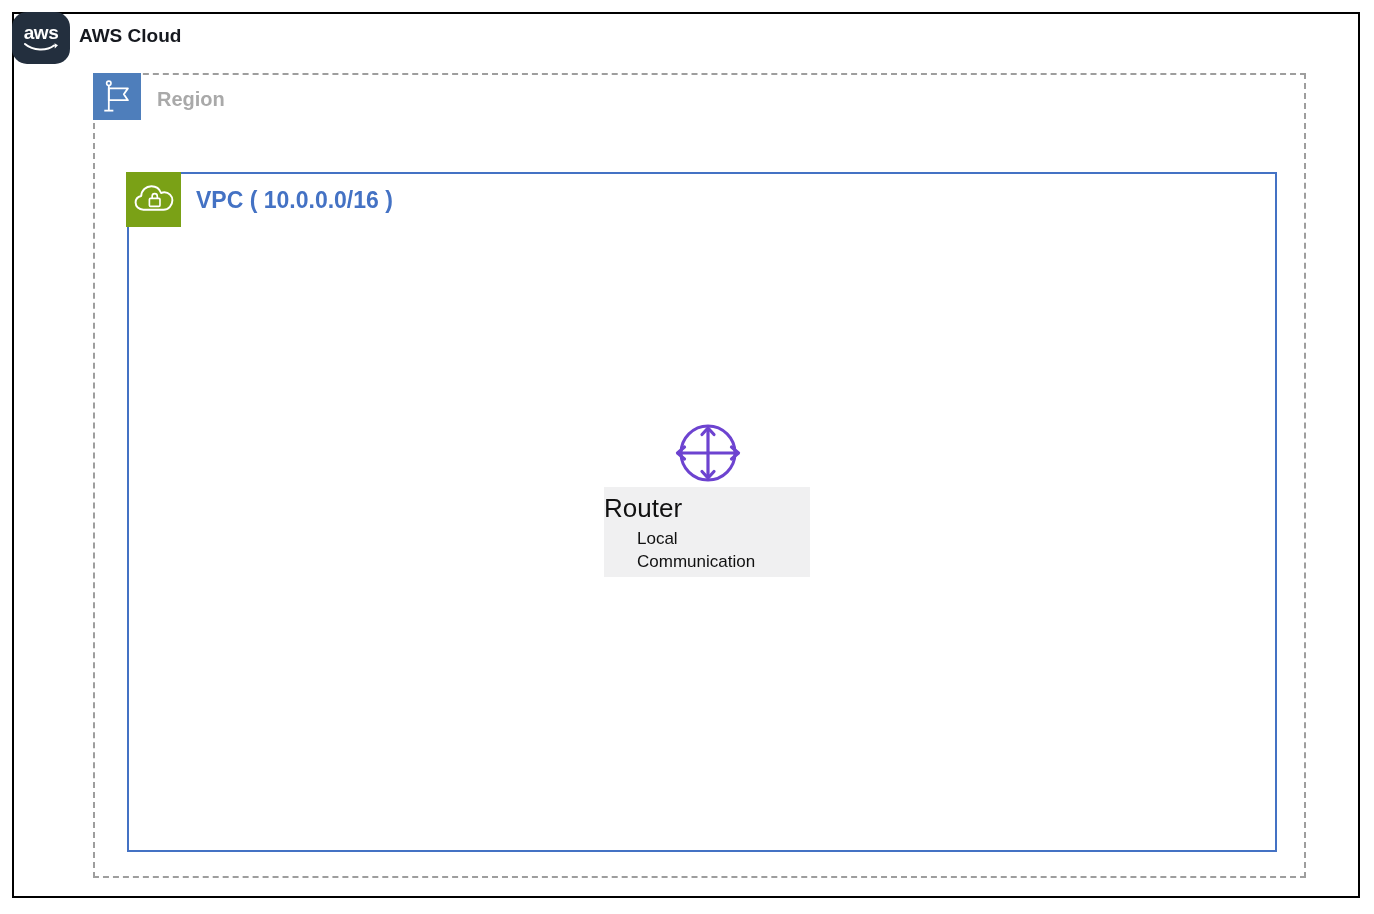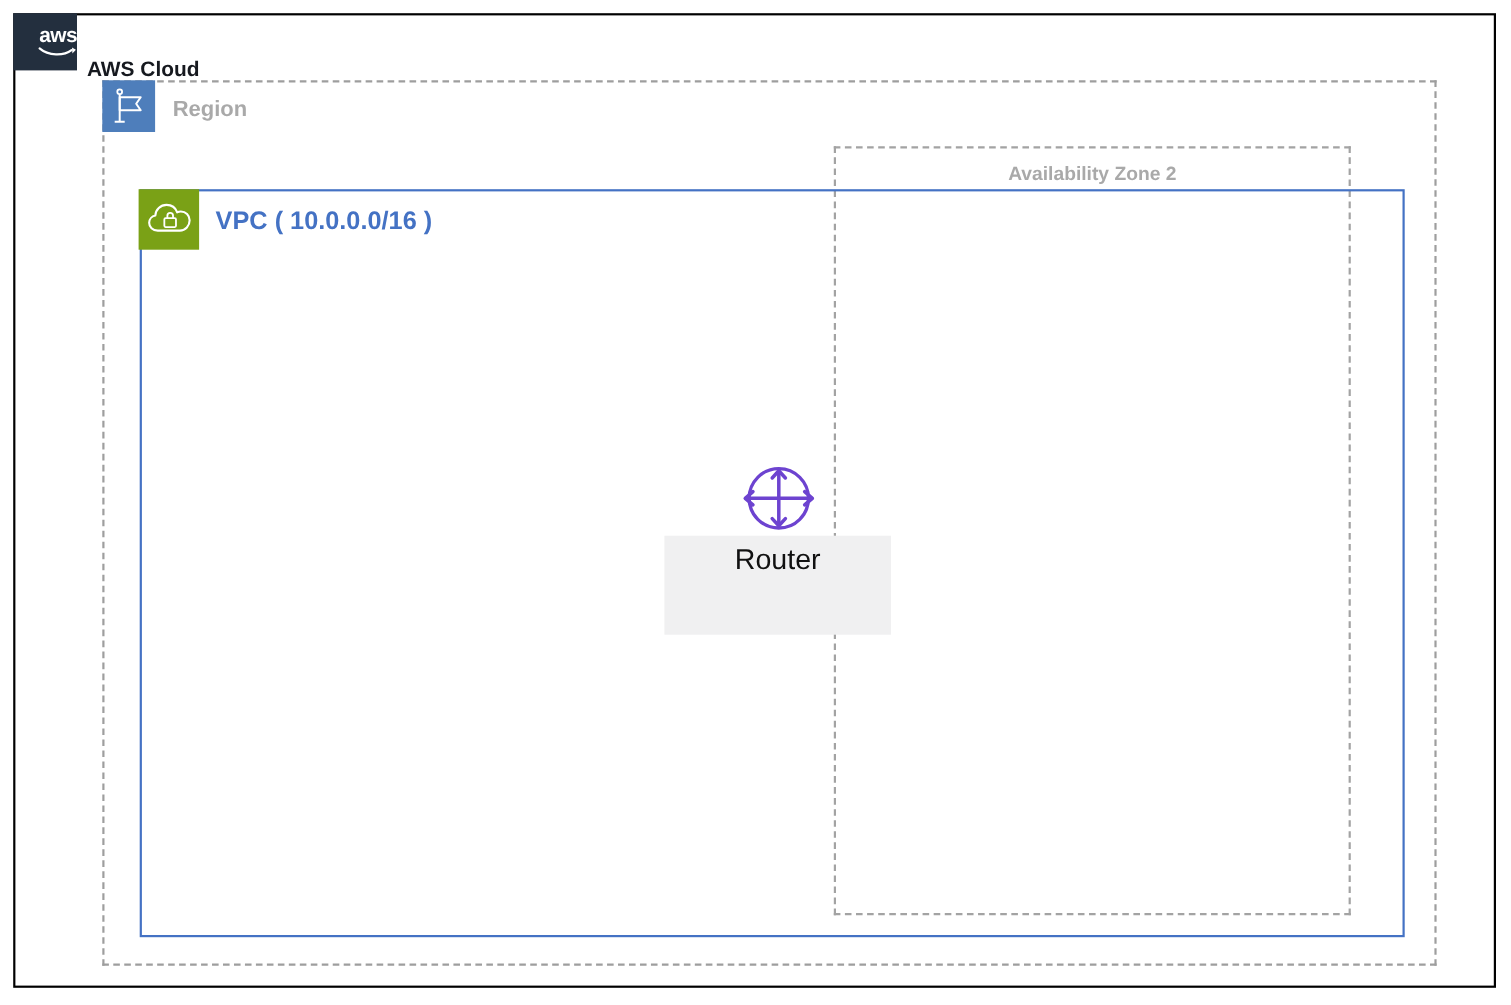--- a/index.html
+++ b/index.html
@@ -37,21 +37,21 @@
     width: 1150px; height: 680px;
     border: 2px solid var(--vpc-blue, #4472c4);
   }
 
   
   .aws-logo {
     position: absolute; left: 12px; top: 12px;
     width: 58px; height: 52px;
     background: var(--aws-dark, #232f3e);
     display: flex; flex-direction: column;
-    align-items: flex-end; justify-content: center;
+    align-items: center; justify-content: center; border-radius: 15px;
   }
   .aws-logo-text {
     color: #ffffff; font-weight: bold; font-size: 19px;
     letter-spacing: -0.5px; line-height: 18px;
   }
   .region-icon {
     position: absolute; left: 93px; top: 73px;
     width: 48px; height: 47px;
     background: var(--region-blue, #4e7ebb);
     display: flex; align-items: center; justify-content: center;
@@ -59,21 +59,21 @@
   .vpc-icon {
     position: absolute; left: 126px; top: 172px;
     width: 55px; height: 55px;
     background: var(--vpc-green, #7aa116);
     display: flex; align-items: center; justify-content: center;
   }
 
   
   .aws-cloud-label {
     position: absolute; left: 79px; top: 25px;
-    font-size: 19px; font-weight: bold; color: #16191f; margin-top: 28px;
+    font-size: 19px; font-weight: bold; color: #16191f;
   }
   .region-label {
     position: absolute; left: 157px; top: 88px;
     font-size: 20px; font-weight: bold; color: var(--zone-gray, #ababab);
   }
   .az-label {
     position: absolute; top: 13px; left: 0;
     width: 100%; text-align: center;
     font-size: 17.5px; font-weight: bold; color: var(--zone-gray, #a8a8a8);
   }
@@ -84,21 +84,21 @@
 
   
   .router-icon {
     position: absolute; left: 672px; top: 417px;
     width: 72px; height: 72px;
   }
   .router-label-box {
     position: absolute; left: 604px; top: 487px;
     width: 206px; height: 90px;
     background: var(--label-bg, #f0f0f1);
-    text-align: center;
+    text-align: left;
   }
   .router-title {
     margin-top: 6px;
     font-size: 26px; font-weight: 500; color: #111111;
   }
   .router-subtitle {
     margin: 3px auto 0;
     max-width: 140px;
     font-size: 17px; line-height: 23px; color: #111111;
   }
@@ -107,23 +107,20 @@
 </style>
 </head>
 <body>
 
 <div class="canvas">
 
   <div class="outer-box"></div>
 
   <div class="region-box"></div>
 
-  <div class="az-box az2">
-    <div class="az-label">Availability Zone 2</div>
-  </div>
 
   <div class="vpc-box"></div>
 
   <div class="aws-logo">
     <span class="aws-logo-text">aws</span>
     <svg width="36" height="11" viewBox="0 0 36 11">
       <path d="M2 2 C 10 9, 24 9, 31 3.5" stroke="#ffffff" stroke-width="2" fill="none" stroke-linecap="round"></path>
       <path d="M31.5 1.2 L 35 3.2 L 31.8 6.6 Z" fill="#ffffff"></path>
     </svg>
   </div>
@@ -154,15 +151,16 @@
       <line x1="36" y1="12" x2="36" y2="60"></line>
       <polyline points="30,17.5 36,11 42,17.5"></polyline>
       <polyline points="30,54.5 36,61 42,54.5"></polyline>
       <line x1="6" y1="36" x2="66" y2="36"></line>
       <polyline points="12.5,30 5.5,36 12.5,42"></polyline>
       <polyline points="59.5,30 66.5,36 59.5,42"></polyline>
     </g>
   </svg>
   <div class="router-label-box">
     <div class="router-title">Router</div>
+    <div class="router-subtitle">Local Communication</div>
   </div>
 
 </div>
 
 </body></html>

